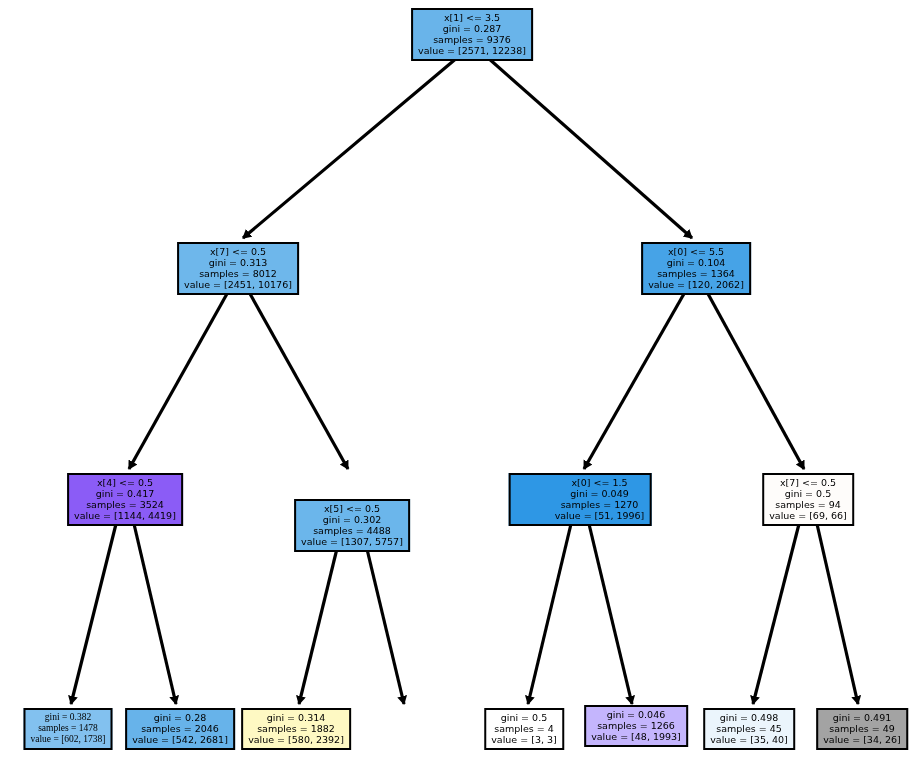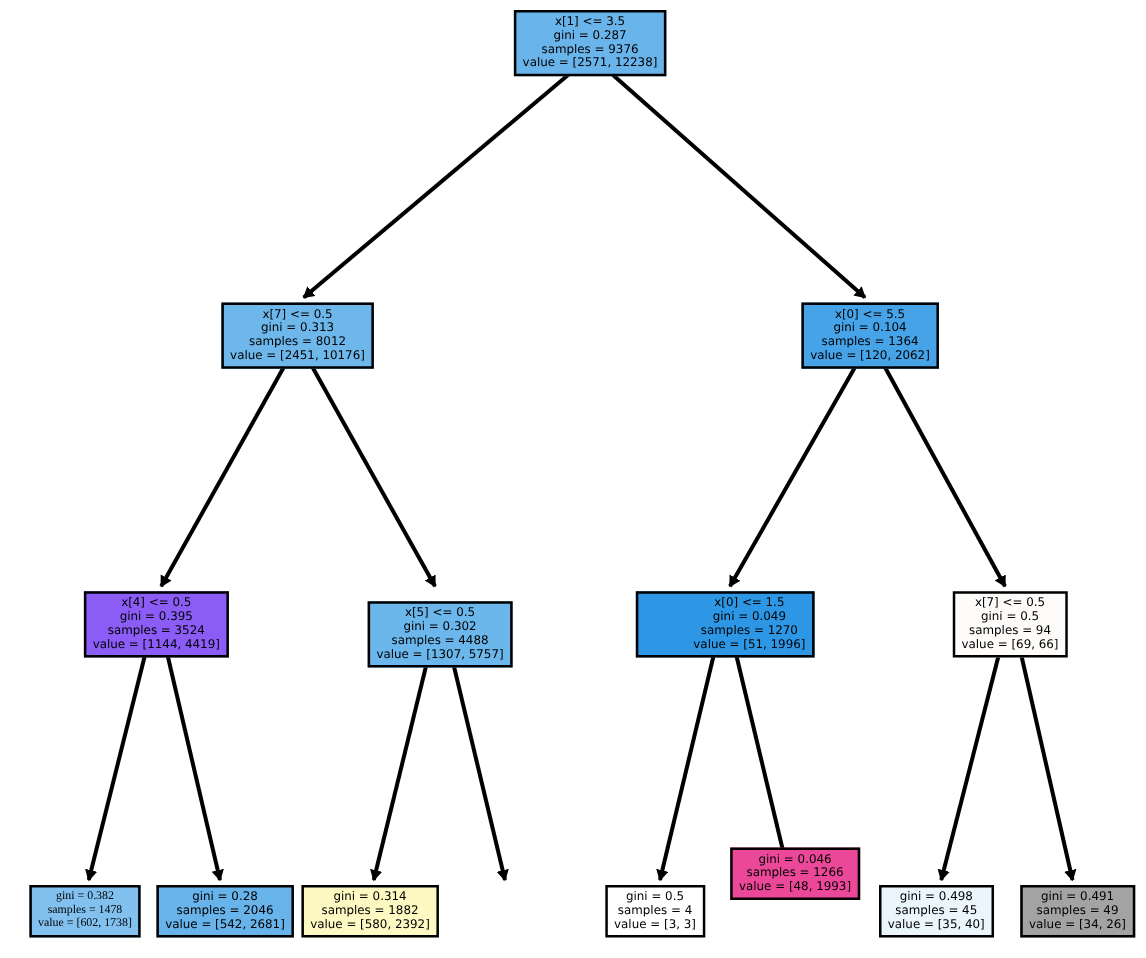--- a/index.html
+++ b/index.html
@@ -80,26 +80,26 @@
 
   <div class="node" style="left: 696px; top: 242px; background-color: rgb(70, 163, 231);">
     <div>x[0] &lt;= 5.5</div>
     <div>gini = 0.104</div>
     <div>samples = 1364</div>
     <div>value = [120, 2062]</div>
   </div>
 
   <div class="node" style="left: 125px; top: 473px; background-color: #8b5cf6;">
     <div>x[4] &lt;= 0.5</div>
-    <div>gini = 0.395</div>
+    <div>gini = 0.417</div>
     <div>samples = 3524</div>
     <div>value = [1144, 4419]</div>
   </div>
 
-  <div class="node" style="left: 352px; top: 481px; background-color: rgb(107, 182, 235); text-align: center;">
+  <div class="node" style="left: 352px; top: 499px; background-color: rgb(107, 182, 235); text-align: center;">
     <div>x[5] &lt;= 0.5</div>
     <div>gini = 0.302</div>
     <div>samples = 4488</div>
     <div>value = [1307, 5757]</div>
   </div>
 
   <div class="node" style="left: 580px; top: 473px; background-color: rgb(46, 151, 229); padding-left: 44px;">
     <div>x[0] &lt;= 1.5</div>
     <div>gini = 0.049</div>
     <div>samples = 1270</div>
@@ -131,21 +131,21 @@
     <div>value = [580, 2392]</div>
   </div>
 
 
   <div class="node" style="left: 524px; top: 708px; background-color: rgb(255, 255, 255);">
     <div>gini = 0.5</div>
     <div>samples = 4</div>
     <div>value = [3, 3]</div>
   </div>
 
-  <div class="node" style="left: 636px; top: 678px; background-color: #ec4899;">
+  <div class="node" style="left: 636px; top: 705px; background-color: #c4b5fd;">
     <div>gini = 0.046</div>
     <div>samples = 1266</div>
     <div>value = [48, 1993]</div>
   </div>
 
   <div class="node" style="left: 749px; top: 708px; background-color: rgb(235, 245, 252);">
     <div>gini = 0.498</div>
     <div>samples = 45</div>
     <div>value = [35, 40]</div>
   </div>

